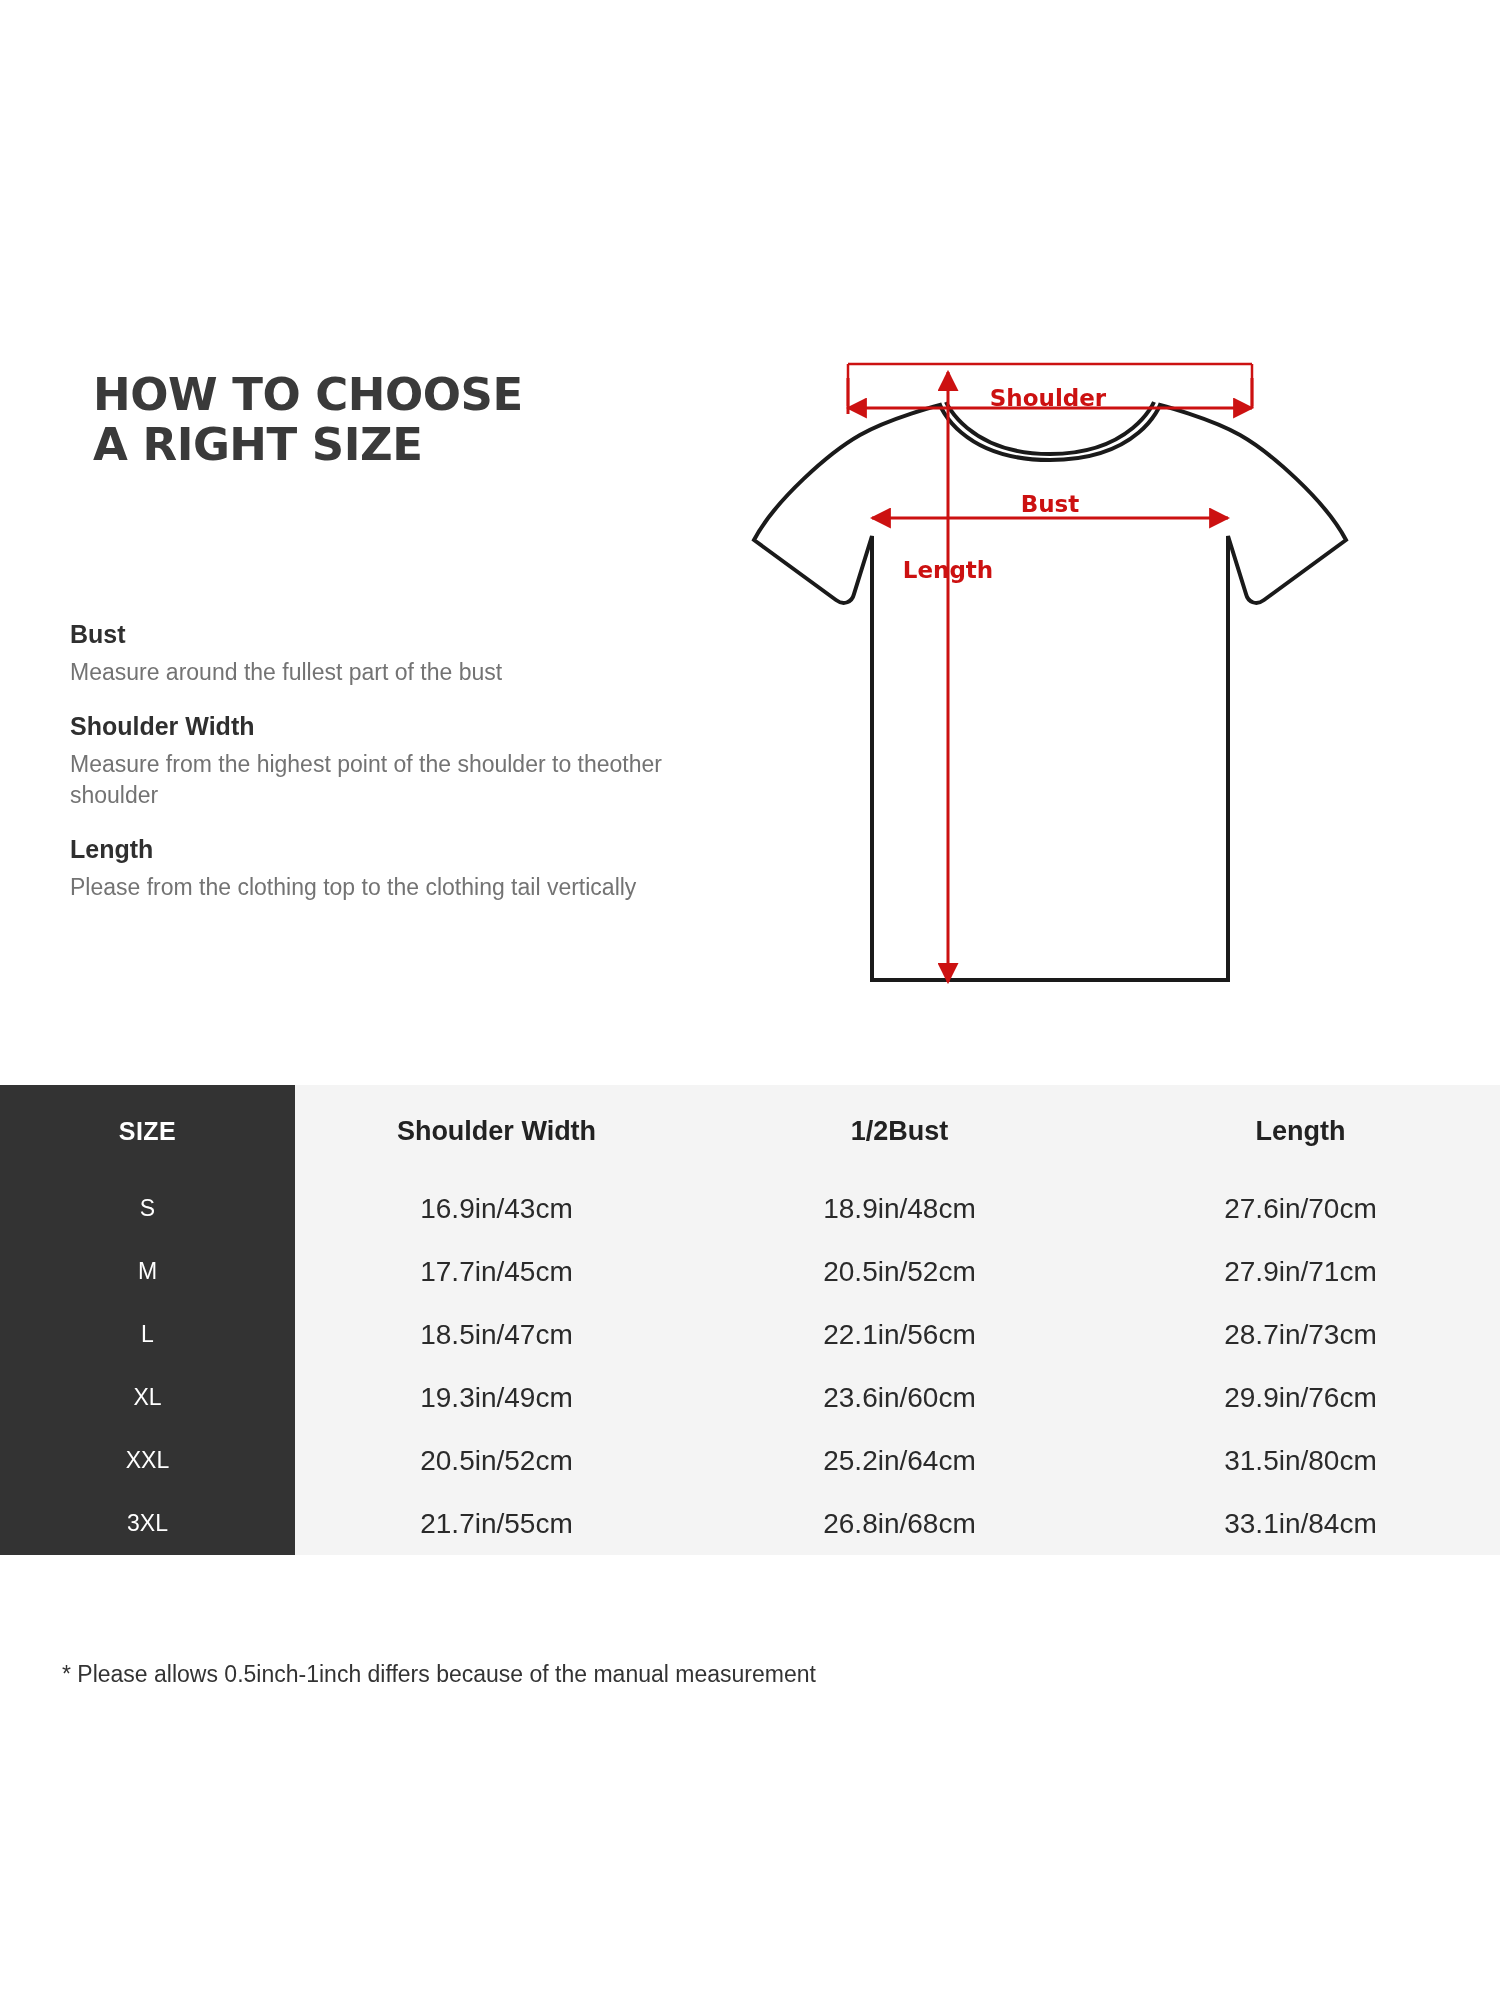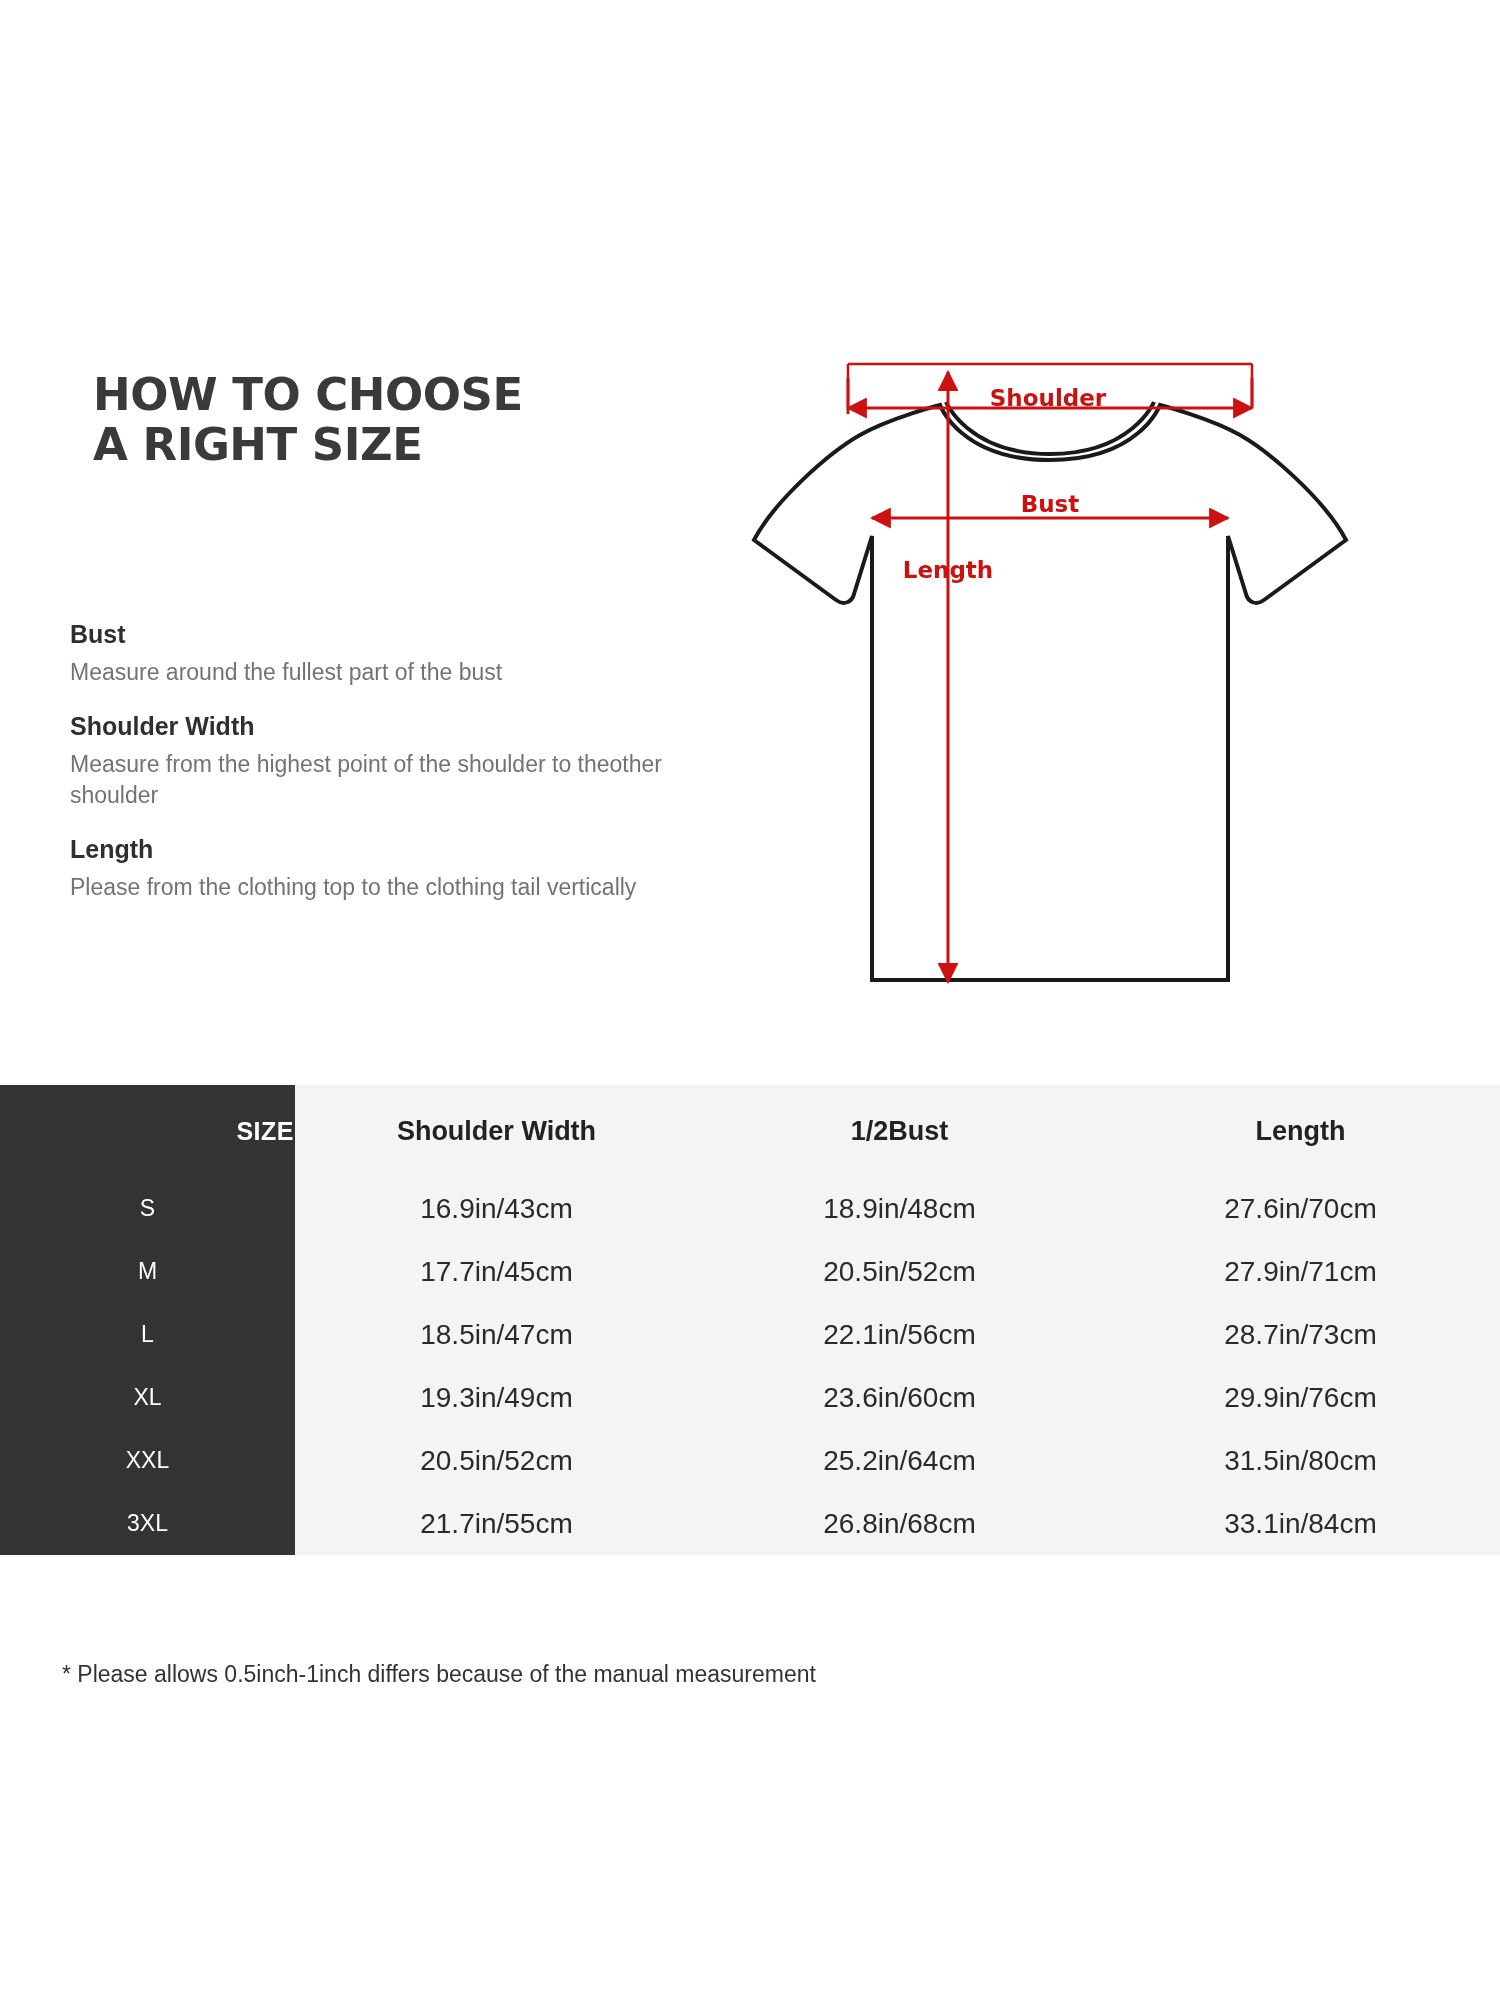--- a/index.html
+++ b/index.html
@@ -98,21 +98,20 @@
     height: 90px;
     font-size: 27px;
     font-weight: bold;
     vertical-align: middle;
   }
   table.size-table thead th.hd-size {
     background: #333333;
     color: #ffffff;
     font-size: 25px;
     letter-spacing: 0.5px;
-    text-align: right;
   }
   table.size-table thead th.hd-col {
     background: #f4f4f4;
     color: #222222;
   }
   table.size-table tbody td {
     height: 61px;
     font-size: 28px;
     vertical-align: middle;
     text-align: center;

